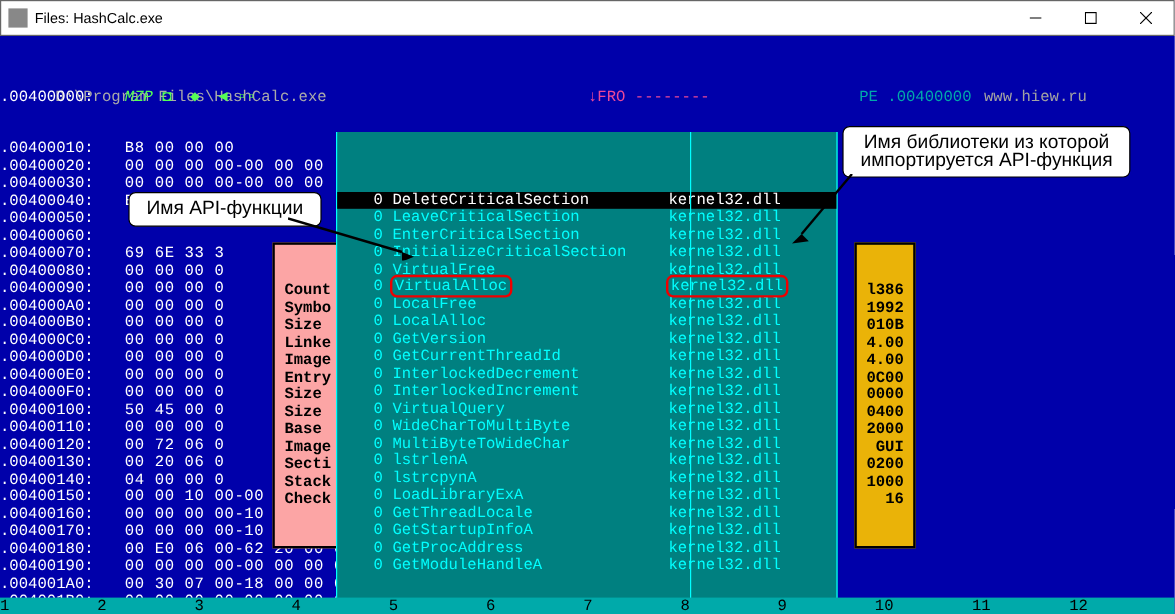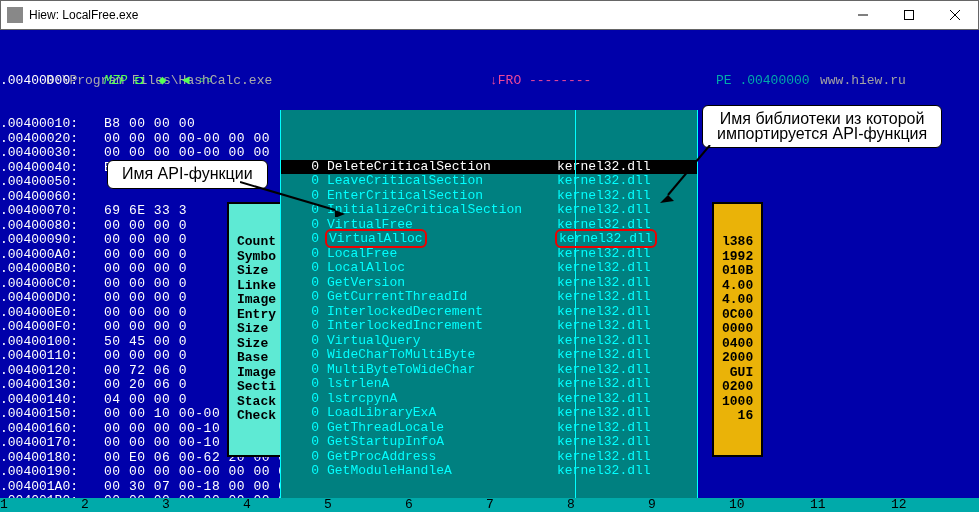--- a/index.html
+++ b/index.html
@@ -15,21 +15,21 @@
   .pathline .fro { position:absolute; left:490px; color:#ec4899; }
   .pathline .pe  { position:absolute; left:716px; color:#00aaaa; }
   .pathline .url { position:absolute; left:820px; color:#a3a3a3; }
   .hexarea { position:absolute; left:0; top:14.5px; }
   .hexrow { display:flex; }
   .addr { color:#ffffff; width:104px; }
   .addr1 { color:#fff; width:104px; }
   .hex  { color:#fff; letter-spacing:0.5px;}
   .asc  { color:#fff;font-style:italic; }
   .diamond { color:#55ff55; }
-  .peframe { position:absolute; left:227px; top:172px; background:#5eead4; border:2px double #000; color:#000; padding:2px 8px; font-weight:bold; }
+  .peframe { position:absolute; left:227px; top:172px; background:#fca5a5; border:2px double #000; color:#000; padding:2px 8px; font-weight:bold; }
   .perow { display:flex; }
   .pelabel { width:55px; }
   .importpanel { position:absolute; left:280px; top:80px; width:418px; background:#008080; color:#00ffff; padding:6px 0; border-left:1px solid #00ffff; border-right:1px solid #00ffff; }
   .importpanel .row { display:flex; height:14.5px; padding:0 18px; }
   .importpanel .row.sel { background:#000; color:#fff; }
   .importpanel .ord { width:20px; text-align:right; margin-right:8px; }
   .importpanel .fn  { width:230px; }
   .importpanel .dll { }
   .importpanel .divider { position:absolute; left:294px; top:0; width:1px; height:100%; background:#00ffff; }
   .highlight-red { border:2px solid #e00; border-radius:6px; padding:0 2px; margin:-1px -2px; position:relative; z-index:2; }
@@ -39,21 +39,21 @@
   .pointer { position:absolute; z-index:3; }
   .bottombar { position:absolute; left:0; bottom:0; width:100%; height:14.5px; background:#00aaaa; color:#000; display:flex; }
   .bottombar span { color:#fff; }
   .bottombar .num { color:#000; }
 </style>
 </head>
 <body>
 
 <div class="titlebar">
   <div class="icon"></div>
-  <div class="title">Hiew: LocalFree.exe</div>
+  <div class="title">Files: HashCalc.exe</div>
   <div class="winbtns">
     <div class="winbtn">
         <svg viewBox="0 0 10 10">
           <line x1="0" y1="5" x2="10" y2="5" stroke="#000"></line>
         </svg>
       </div>
     <div class="winbtn">
         <svg viewBox="0 0 10 10">
           <rect x="0.5" y="0.5" width="9" height="9" fill="none" stroke="#000"></rect>
         </svg>

